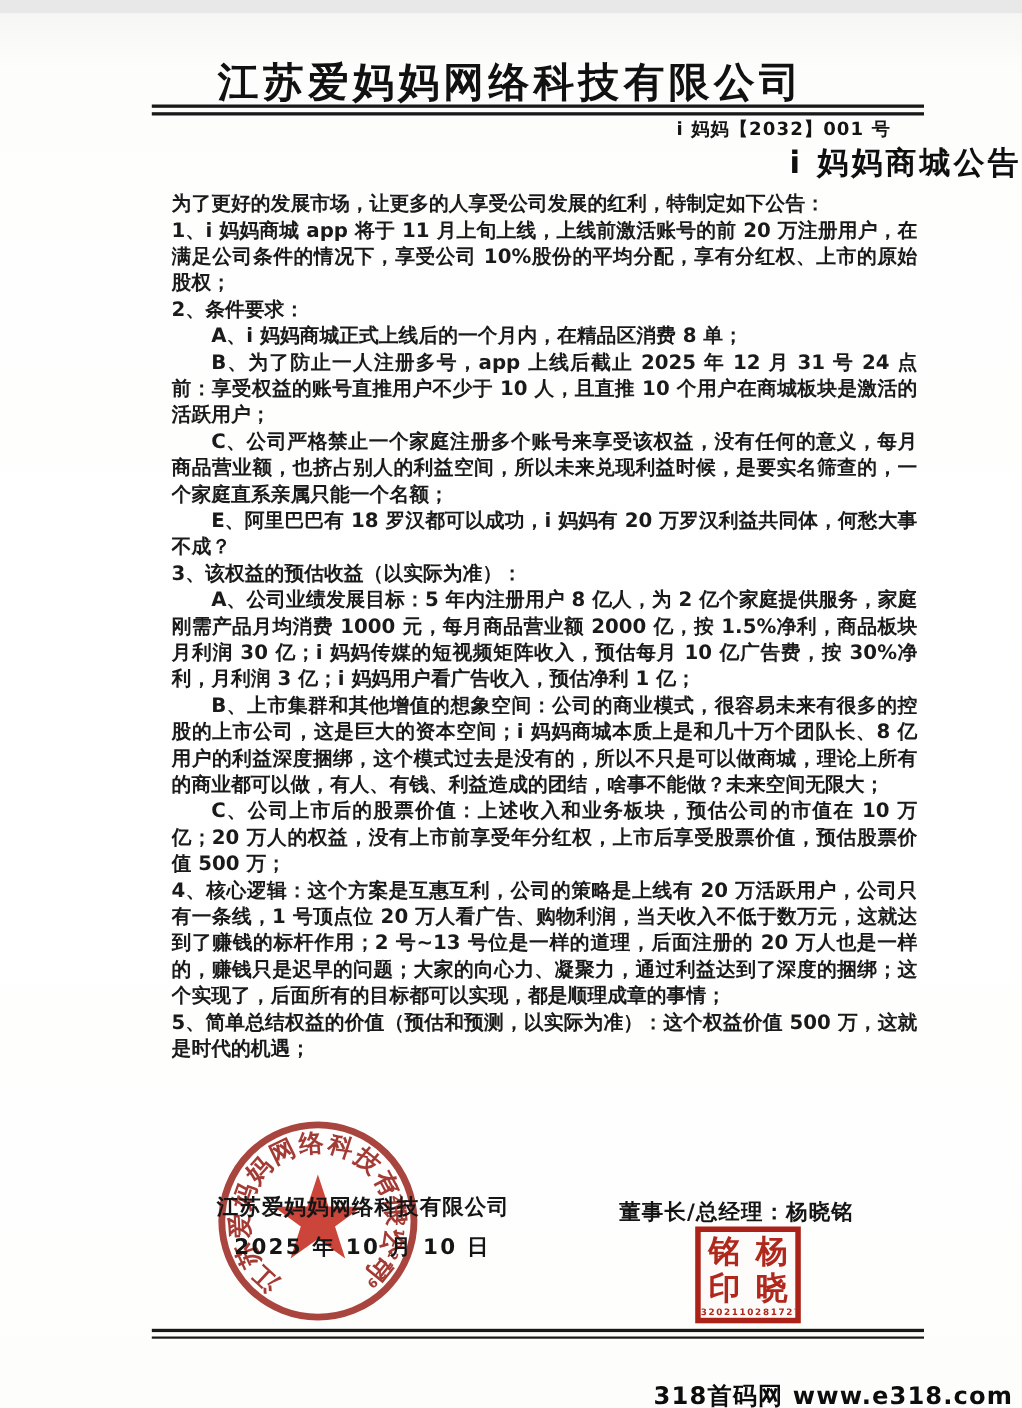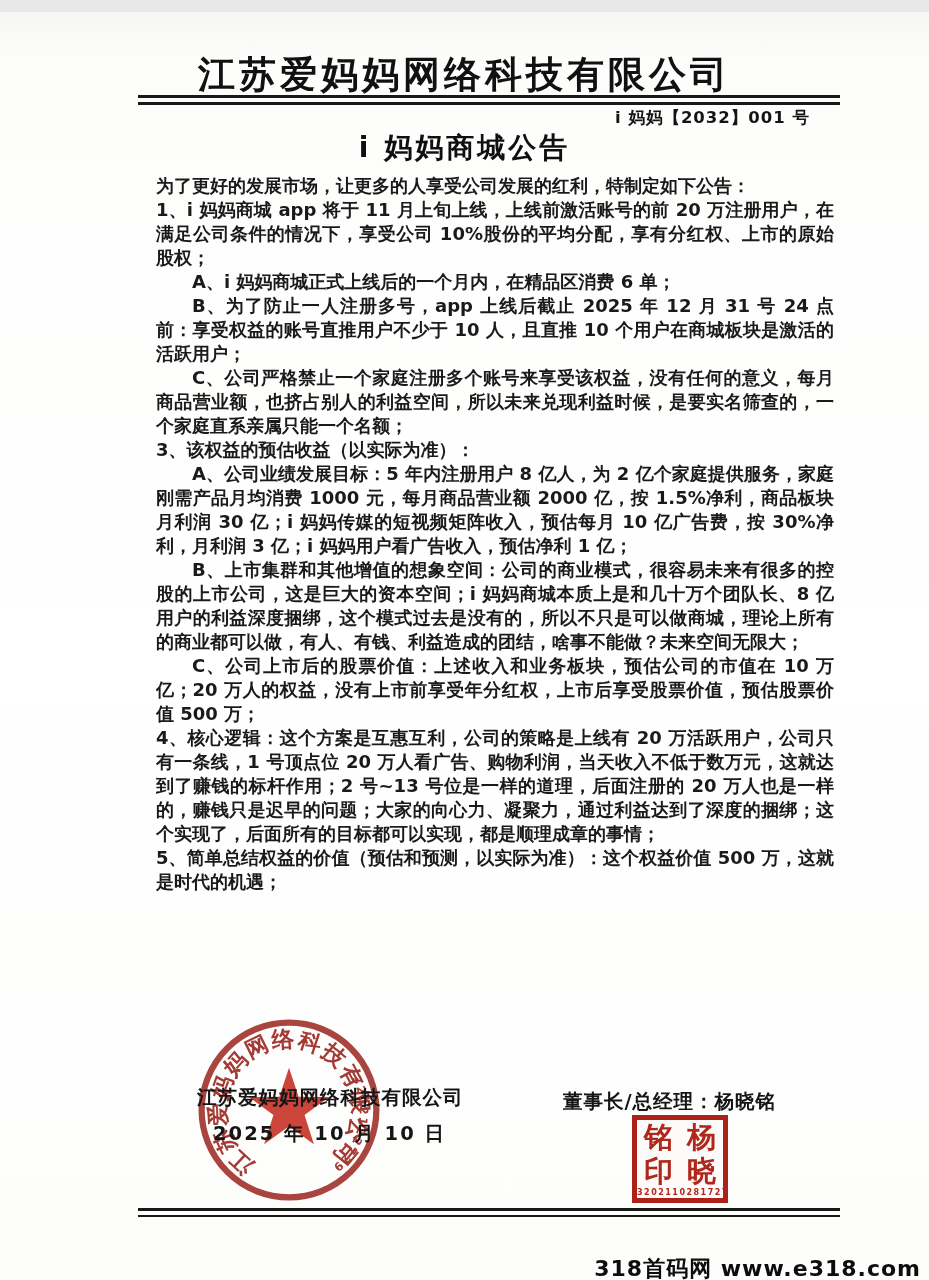--- a/index.html
+++ b/index.html
@@ -23,21 +23,21 @@
   .rule-top{top:83px;}
   .rule-bottom{top:1196px;}
   .rule-bottom .bar{height:2.5px;}
   .doc-number{
     position:absolute;top:95px;left:0;width:810px;
     text-align:right;font-size:16.5px;font-weight:700;color:#141414;
     letter-spacing:1px;
   }
   .doc-title{
     position:absolute;top:117px;left:0;width:100%;
-    text-align:center;font-size:28px;font-weight:700;color:#0f0f0f;
+    text-align:right;font-size:28px;font-weight:700;color:#0f0f0f;
     letter-spacing:3px;margin:0;
   }
   .body-text{
     position:absolute;top:162px;left:156px;width:678px;height:845px;
     overflow:hidden;
     font-size:18px;line-height:24px;font-weight:600;
     text-align:justify;color:#1a1a1a;
   }
   .para{margin:0;}
   .para.indent{text-indent:2em;}
@@ -79,23 +79,25 @@
       <div class="bar"></div>
   </div>
 
   <div class="doc-number">i 妈妈【2032】001 号</div>
 
   <h2 class="doc-title">i 妈妈商城公告</h2>
 
   <div class="body-text">
       <div class="para">为了更好的发展市场，让更多的人享受公司发展的红利，特制定如下公告：</div>
       <div class="para">1、i 妈妈商城 app 将于 11 月上旬上线，上线前激活账号的前 20 万注册用户，在满足公司条件的情况下，享受公司 10%股份的平均分配，享有分红权、上市的原始股权；</div>
-      <div class="para indent">A、i 妈妈商城正式上线后的一个月内，在精品区消费 6 单；</div>
+      <div class="para">2、条件要求：</div>
+      <div class="para indent">A、i 妈妈商城正式上线后的一个月内，在精品区消费 8 单；</div>
       <div class="para indent">B、为了防止一人注册多号，app 上线后截止 2025 年 12 月 31 号 24 点前：享受权益的账号直推用户不少于 10 人，且直推 10 个用户在商城板块是激活的活跃用户；</div>
       <div class="para indent">C、公司严格禁止一个家庭注册多个账号来享受该权益，没有任何的意义，每月商品营业额，也挤占别人的利益空间，所以未来兑现利益时候，是要实名筛查的，一个家庭直系亲属只能一个名额；</div>
+      <div class="para indent">E、阿里巴巴有 18 罗汉都可以成功，i 妈妈有 20 万罗汉利益共同体，何愁大事不成？</div>
       <div class="para">3、该权益的预估收益（以实际为准）：</div>
       <div class="para indent">A、公司业绩发展目标：5 年内注册用户 8 亿人，为 2 亿个家庭提供服务，家庭刚需产品月均消费 1000 元，每月商品营业额 2000 亿，按 1.5%净利，商品板块月利润 30 亿；i 妈妈传媒的短视频矩阵收入，预估每月 10 亿广告费，按 30%净利，月利润 3 亿；i 妈妈用户看广告收入，预估净利 1 亿；</div>
       <div class="para indent">B、上市集群和其他增值的想象空间：公司的商业模式，很容易未来有很多的控股的上市公司，这是巨大的资本空间；i 妈妈商城本质上是和几十万个团队长、8 亿用户的利益深度捆绑，这个模式过去是没有的，所以不只是可以做商城，理论上所有的商业都可以做，有人、有钱、利益造成的团结，啥事不能做？未来空间无限大；</div>
       <div class="para indent">C、公司上市后的股票价值：上述收入和业务板块，预估公司的市值在 10 万亿；20 万人的权益，没有上市前享受年分红权，上市后享受股票价值，预估股票价值 500 万；</div>
       <div class="para">4、核心逻辑：这个方案是互惠互利，公司的策略是上线有 20 万活跃用户，公司只有一条线，1 号顶点位 20 万人看广告、购物利润，当天收入不低于数万元，这就达到了赚钱的标杆作用；2 号~13 号位是一样的道理，后面注册的 20 万人也是一样的，赚钱只是迟早的问题；大家的向心力、凝聚力，通过利益达到了深度的捆绑；这个实现了，后面所有的目标都可以实现，都是顺理成章的事情；</div>
       <div class="para">5、简单总结权益的价值（预估和预测，以实际为准）：这个权益价值 500 万，这就是时代的机遇；</div>
     </div>
 
   <svg class="round-stamp" viewBox="0 0 200 200">
     <defs>

